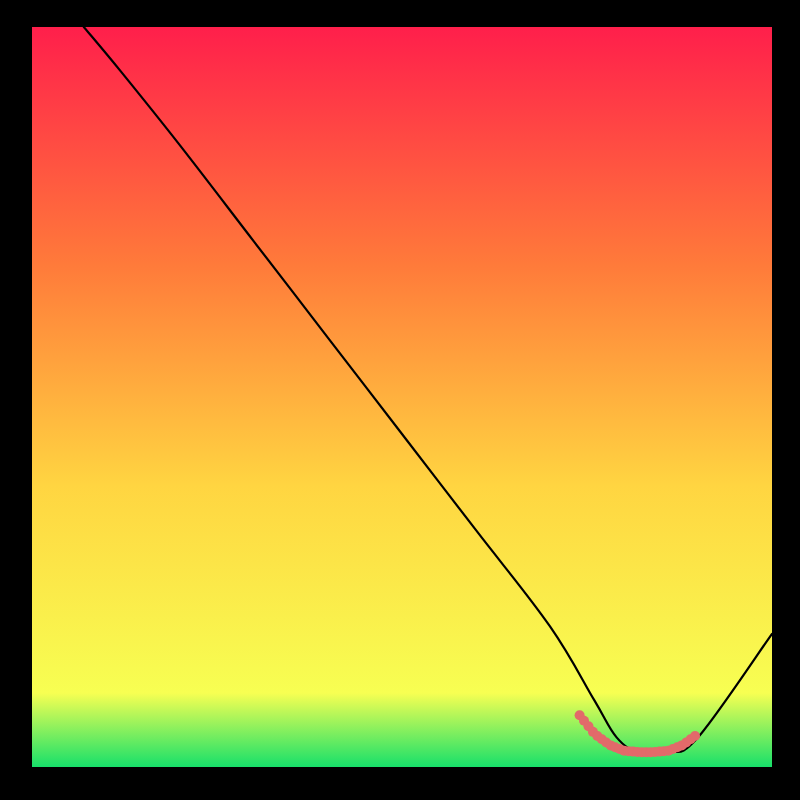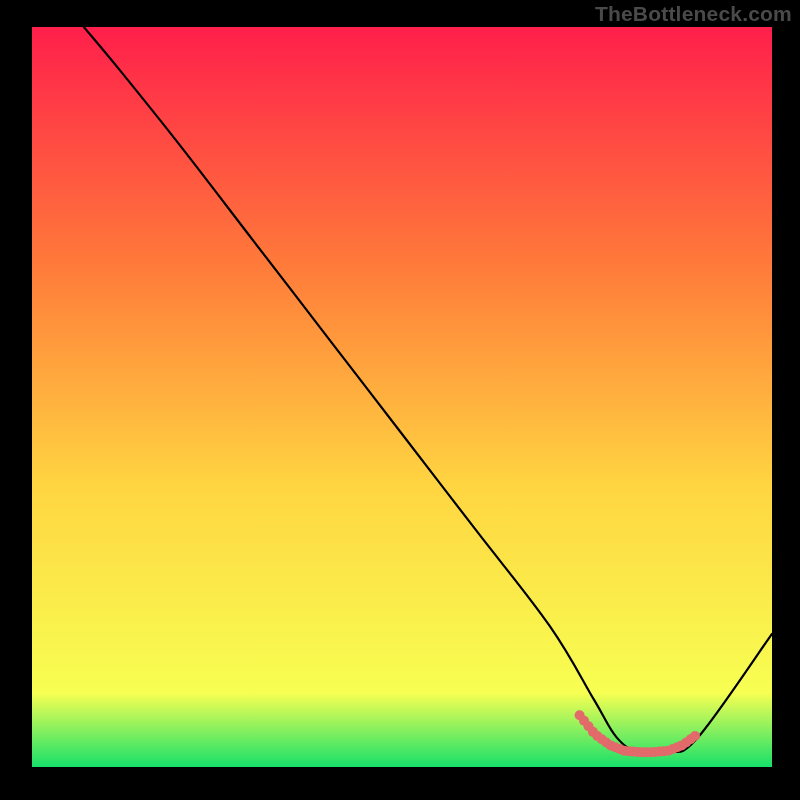--- a/index.html
+++ b/index.html
@@ -37,21 +37,20 @@
   .plot svg {
     display: block;
     width: 740px;
     height: 740px;
   }
 </style>
 </head>
 <body>
 
 <div class="frame">
-  <div class="watermark">TheBottleneck.com</div>
 
   <div class="plot">
     <svg viewBox="0 0 740 740">
       <defs>
         <linearGradient id="bg" x1="0" y1="0" x2="0" y2="1">
           <stop offset="0" stop-color="#ff1f4b"></stop>
           <stop offset="0.32" stop-color="#ff7a3a"></stop>
           <stop offset="0.62" stop-color="#ffd541"></stop>
           <stop offset="0.90" stop-color="#f7ff52"></stop>
           <stop offset="1" stop-color="#17e06a"></stop>

